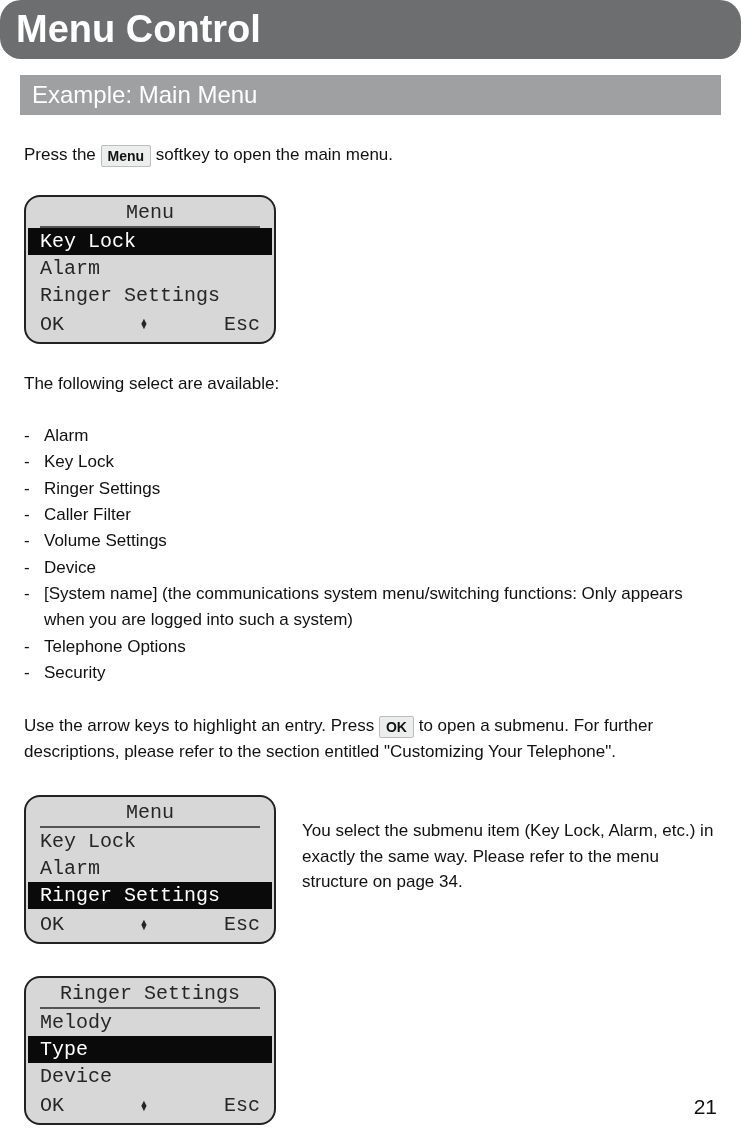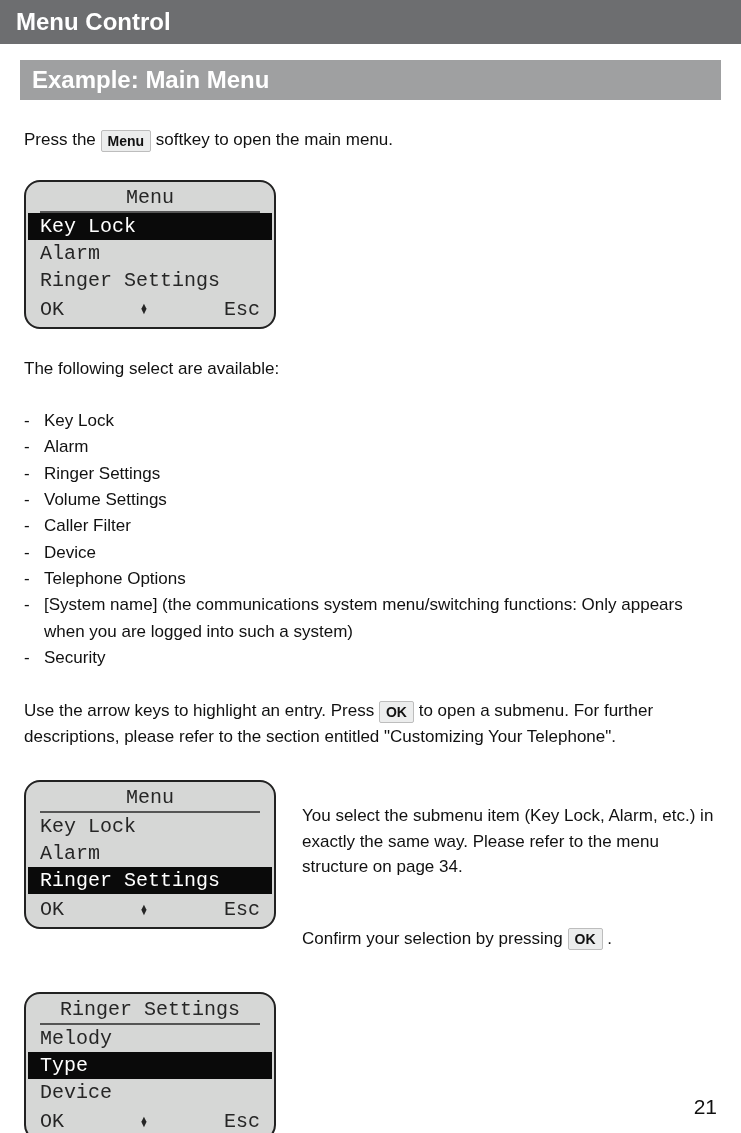--- a/index.html
+++ b/index.html
@@ -8,30 +8,31 @@
     height: 1133px;
     font-family: "Segoe UI", "Helvetica Neue", Arial, sans-serif;
     color: #111;
     background: #fff;
     position: relative;
     padding: 0 24px;
   }
   .title-bar {
     background: #6d6e70;
     color: #fff;
-    font-size: 24px;
+    font-size: 38px;
     font-weight: 600;
     padding: 8px 16px;
     margin: 0 -24px 16px -24px;
+    border-radius: 21px;
   }
   .section-bar {
     background: #9fa0a1;
     color: #fff;
     font-size: 24px;
-    font-weight: 700;
+    font-weight: 400;
     padding: 6px 12px;
     margin: 8px -4px 16px -4px;
   }
   .body-text {
     font-size: 17px;
     line-height: 1.5;
     margin: 27px 0;
   }
   .bold { font-weight: 700; }
   .key {
@@ -139,28 +140,28 @@
   <div class="lcd-soft">
     <span>OK</span>
     <span class="arrow-icon"></span>
     <span>Esc</span>
   </div>
 </div>
 
 <p class="body-text">The following select are available:</p>
 
 <ul class="list">
+  <li><span class="dash">-&nbsp;&nbsp;</span><span>Alarm</span></li>
   <li><span class="dash">-&nbsp;&nbsp;</span><span>Key Lock</span></li>
-  <li><span class="dash">-&nbsp;&nbsp;</span><span>Alarm</span></li>
   <li><span class="dash">-&nbsp;&nbsp;</span><span>Ringer Settings</span></li>
+  <li><span class="dash">-&nbsp;&nbsp;</span><span>Caller Filter</span></li>
   <li><span class="dash">-&nbsp;&nbsp;</span><span>Volume Settings</span></li>
-  <li><span class="dash">-&nbsp;&nbsp;</span><span>Caller Filter</span></li>
   <li><span class="dash">-&nbsp;&nbsp;</span><span>Device</span></li>
+  <li><span class="dash">-&nbsp;&nbsp;</span><span>[System name] (the communications system menu/switching functions: Only appears when you are logged into such a system)</span></li>
   <li><span class="dash">-&nbsp;&nbsp;</span><span>Telephone Options</span></li>
-  <li><span class="dash">-&nbsp;&nbsp;</span><span>[System name] (the communications system menu/switching functions: Only appears when you are logged into such a system)</span></li>
   <li><span class="dash">-&nbsp;&nbsp;</span><span>Security</span></li>
 </ul>
 
 <p class="body-text">
   <span>Use the arrow keys to highlight an entry. Press </span>
   <span class="key">OK</span>
   <span> to open a submenu. For further descriptions, please refer to the section entitled "Customizing Your Telephone".</span>
 </p>
 
 <div class="two-col">
@@ -170,25 +171,20 @@
     <div class="lcd-row">Alarm</div>
     <div class="lcd-row selected">Ringer Settings</div>
     <div class="lcd-soft">
       <span>OK</span>
       <span class="arrow-icon"></span>
       <span>Esc</span>
     </div>
   </div>
   <div style="flex:1;">
     <p class="body-text">You select the submenu item (Key Lock, Alarm, etc.) in exactly the same way. Please refer to the menu structure on page 34.</p>
-    <p class="body-text" style="margin-top:46px;">
-      <span>Confirm your selection by pressing </span>
-      <span class="key">OK</span>
-      <span> .</span>
-    </p>
   </div>
 </div>
 
 <div class="two-col">
   <div class="lcd">
     <div class="lcd-title">Ringer Settings</div>
     <div class="lcd-row">Melody</div>
     <div class="lcd-row selected">Type</div>
     <div class="lcd-row">Device</div>
     <div class="lcd-soft">

